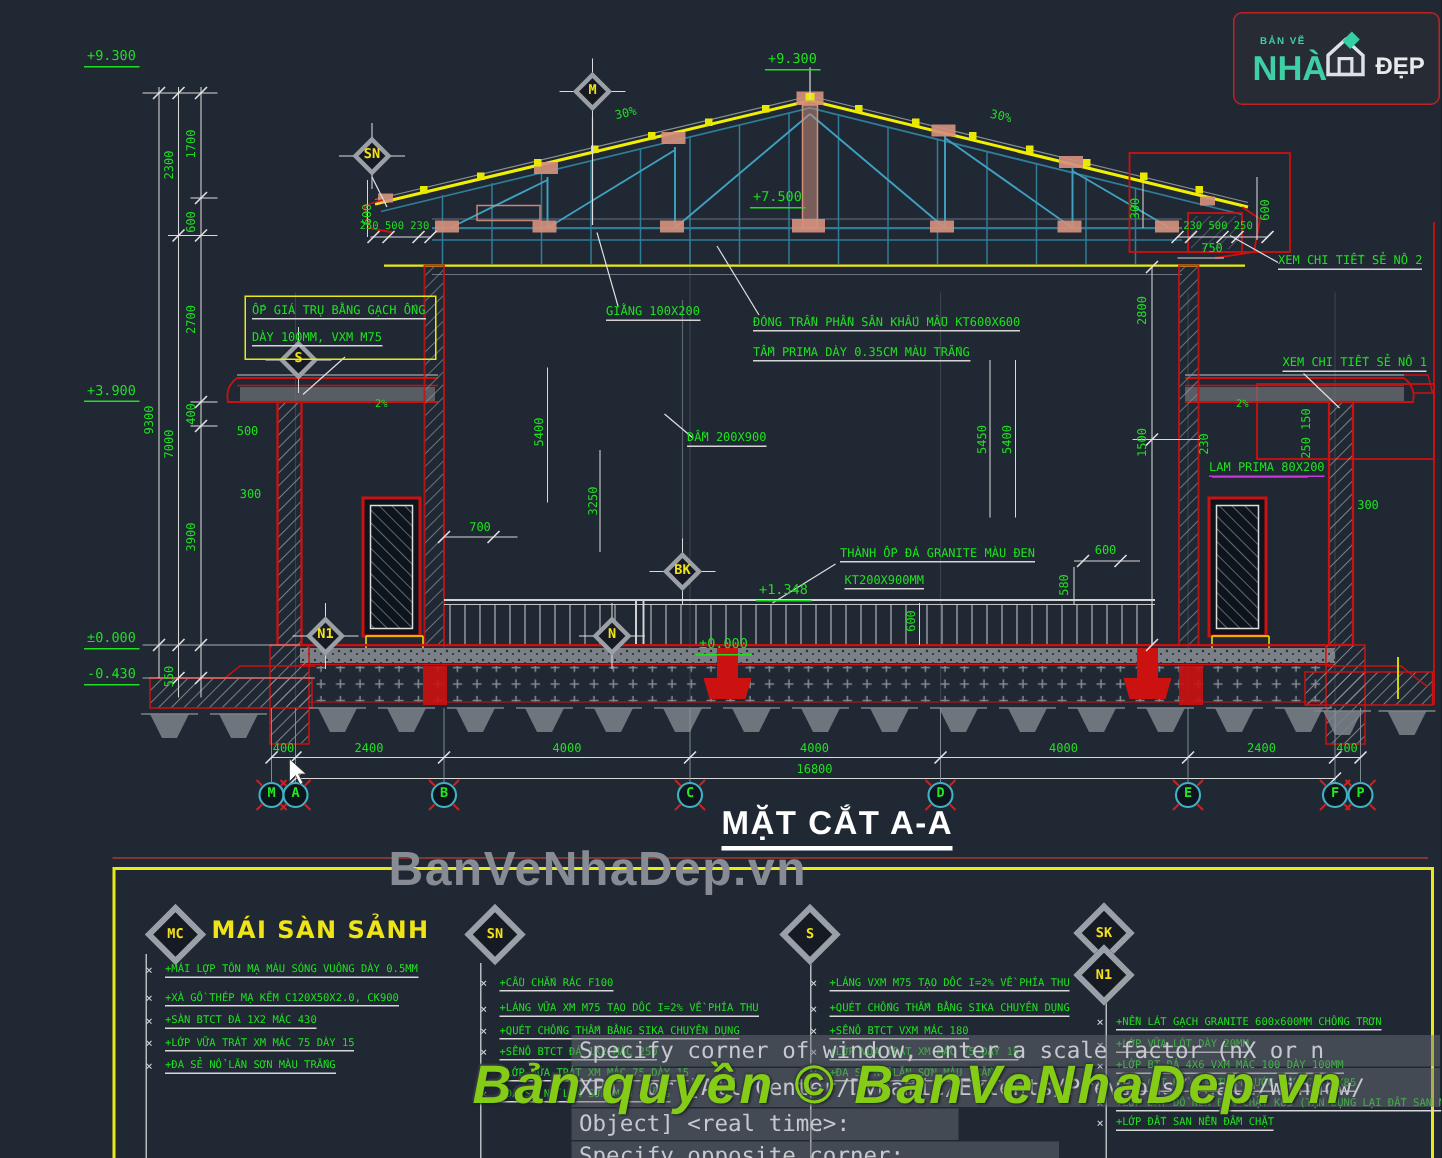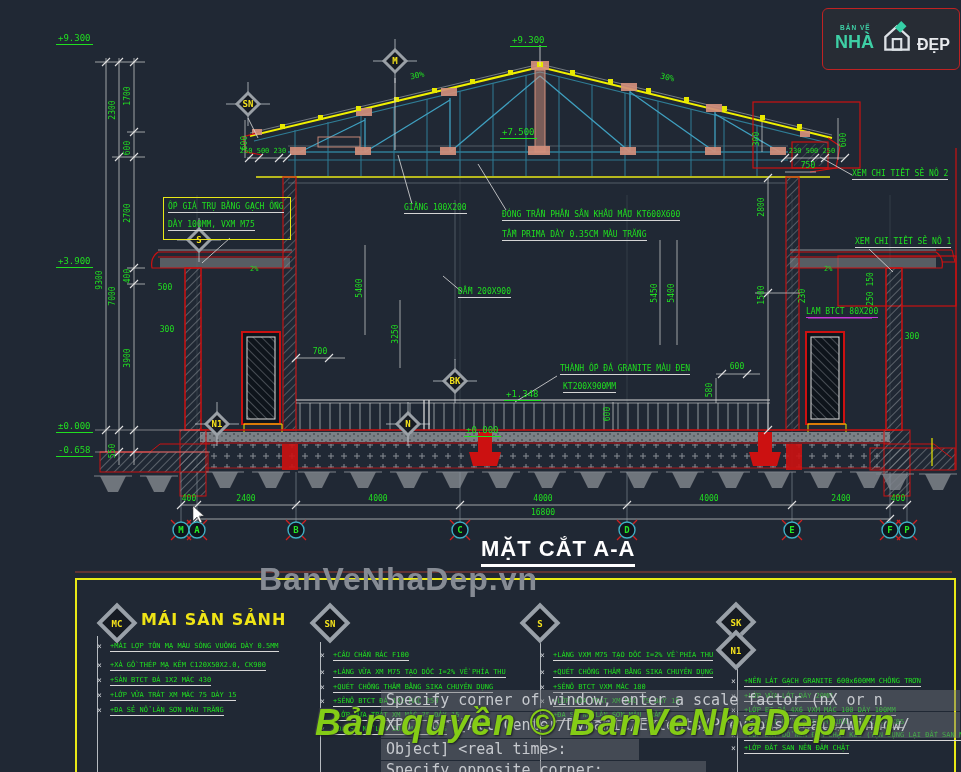--- a/index.html
+++ b/index.html
@@ -33,21 +33,21 @@
   .dia{position:absolute;width:17px;height:17px;border:3px solid #9aa0a6;background:#161b23;
        transform:translate(-50%,-50%) rotate(45deg);z-index:3;}
   .diaL{width:21px;height:21px;border:4px solid #99a0a8;}
   .dia span{position:absolute;inset:0;display:flex;align-items:center;justify-content:center;
        transform:rotate(-45deg);color:#f3e11c;font-weight:bold;font-size:9px;
        font-family:"DejaVu Sans Mono",monospace;}
   .logo{position:absolute;left:822px;top:8px;width:136px;height:60px;border:1px solid #c02222;
         background:#272c34;border-radius:6px;z-index:5;}
   .logo .bv{position:absolute;left:17px;top:15px;font-size:6.5px;font-weight:bold;color:#3ecfa5;
         letter-spacing:1px;font-family:"Liberation Sans",sans-serif;}
-  .logo .nha{position:absolute;left:12px;top:23px;font-size:18px;font-weight:bold;color:#3ecfa5;
+  .logo .nha{position:absolute;left:12px;top:23px;font-size:23px;font-weight:bold;color:#3ecfa5;
         font-family:"Liberation Sans",sans-serif;}
   .logo .dep{position:absolute;left:94px;top:27px;font-size:16px;font-weight:bold;color:#e8eaed;
         font-family:"Liberation Sans",sans-serif;}
   .ybox{position:absolute;border:1px solid #e9e916;z-index:2;}
 </style>
 </head>
 <body>
 
 <div id="stage">
 
@@ -442,21 +442,21 @@
 
 <line x1="75" y1="572" x2="952" y2="572" stroke="#a33c30" stroke-width="1"></line>
 <polygon points="193,506 193,521 197,517 200,523 202,522 199,516 204,516" fill="#ffffff" stroke="#333" stroke-width="0.5"></polygon>
 </svg>
 
 <div class="t el" style="left:56px;top:34px">+9.300</div>
 <div class="t el" style="left:510px;top:36px">+9.300</div>
 <div class="t el" style="left:500px;top:128px">+7.500</div>
 <div class="t el" style="left:56px;top:257px">+3.900</div>
 <div class="t el" style="left:56px;top:422px">±0.000</div>
-<div class="t el" style="left:56px;top:446px">-0.658</div>
+<div class="t el" style="left:56px;top:446px">-0.430</div>
 <div class="t el" style="left:504px;top:390px">+1.348</div>
 <div class="t el" style="left:464px;top:426px">±0.000</div>
 
 <div class="t g v" style="left:113px;top:110px">2300</div>
 <div class="t g v" style="left:128px;top:96px">1700</div>
 <div class="t g v" style="left:128px;top:148px">600</div>
 <div class="t g v" style="left:128px;top:213px">2700</div>
 <div class="t g v" style="left:128px;top:276px">400</div>
 <div class="t g v" style="left:100px;top:280px">9300</div>
 <div class="t g v" style="left:113px;top:296px">7000</div>
@@ -496,21 +496,21 @@
 <div class="t lbl" style="left:168px;top:203px">ỐP GIÁ TRỤ BẰNG GẠCH ỐNG</div>
 <div class="t lbl" style="left:168px;top:221px">DÀY 100MM, VXM M75</div>
 <div class="t lbl" style="left:404px;top:204px">GIẰNG 100X200</div>
 <div class="t lbl" style="left:502px;top:211px">ĐÓNG TRẦN PHẦN SÂN KHẤU MẪU KT600X600</div>
 <div class="t lbl" style="left:502px;top:231px">TẤM PRIMA DÀY 0.35CM MÀU TRẮNG</div>
 <div class="t lbl" style="left:458px;top:288px">DẦM 200X900</div>
 <div class="t lbl" style="left:560px;top:365px">THÀNH ỐP ĐÁ GRANITE MÀU ĐEN</div>
 <div class="t lbl" style="left:563px;top:383px">KT200X900MM</div>
 <div class="t lbl" style="left:852px;top:170px">XEM CHI TIẾT SẺ NÔ 2</div>
 <div class="t lbl" style="left:855px;top:238px">XEM CHI TIẾT SẺ NÔ 1</div>
-<div class="t lbl lam" style="left:806px;top:308px">LAM BTCT 80X200</div>
+<div class="t lbl lam" style="left:806px;top:308px">LAM PRIMA 80X200</div>
 
 <div class="t mk" style="left:395px;top:61px">M</div>
 <div class="t mk" style="left:248px;top:104px">SN</div>
 <div class="t mk" style="left:199px;top:240px">S</div>
 <div class="t mk" style="left:455px;top:381px">BK</div>
 <div class="t mk" style="left:408px;top:424px">N</div>
 <div class="t mk" style="left:217px;top:424px">N1</div>
 
 <div class="t gl" style="left:181px;top:530px">M</div>
 <div class="t gl" style="left:197px;top:530px">A</div>

